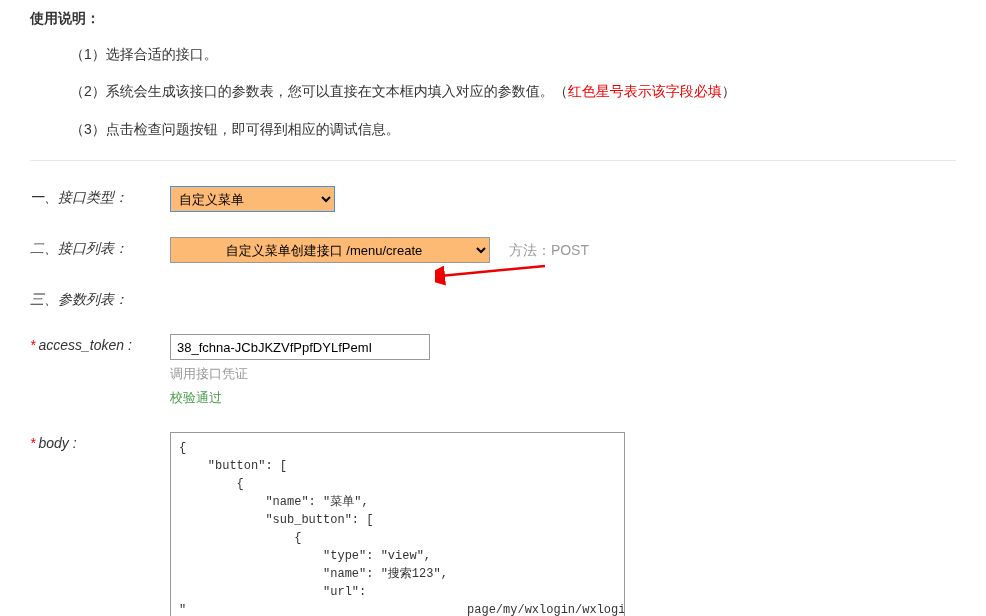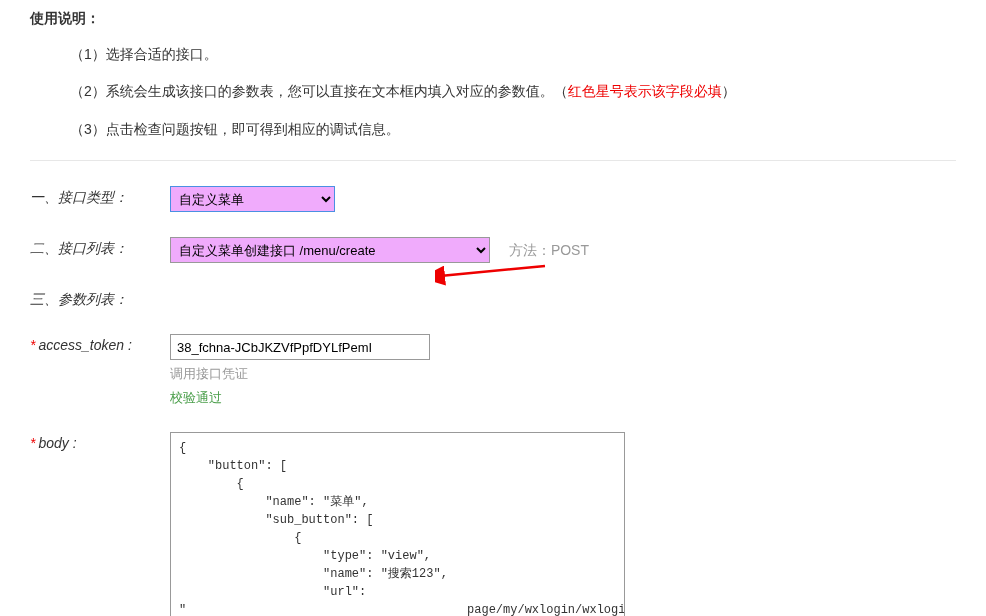--- a/index.html
+++ b/index.html
@@ -39,28 +39,29 @@
       padding-top: 3px;
       font-style: italic;
     }
     .form-label .required { color: #e00; margin-right: 3px; }
     .form-content { flex: 1; }
     select {
       border: 1px solid #999;
       height: 26px;
       font-size: 13px;
       padding: 2px 4px;
-      background: #f0abfc;
+      background: #fdba74;
     }
     .select-type {
       width: 165px;
       border: 1px solid #4a90e2;
     }
     .select-list {
       width: 320px;
+      text-align: center;
     }
     .method-label {
       color: #999;
       font-size: 14px;
       margin-left: 15px;
     }
     .text-input {
       width: 260px;
       height: 26px;
       border: 1px solid #999;

